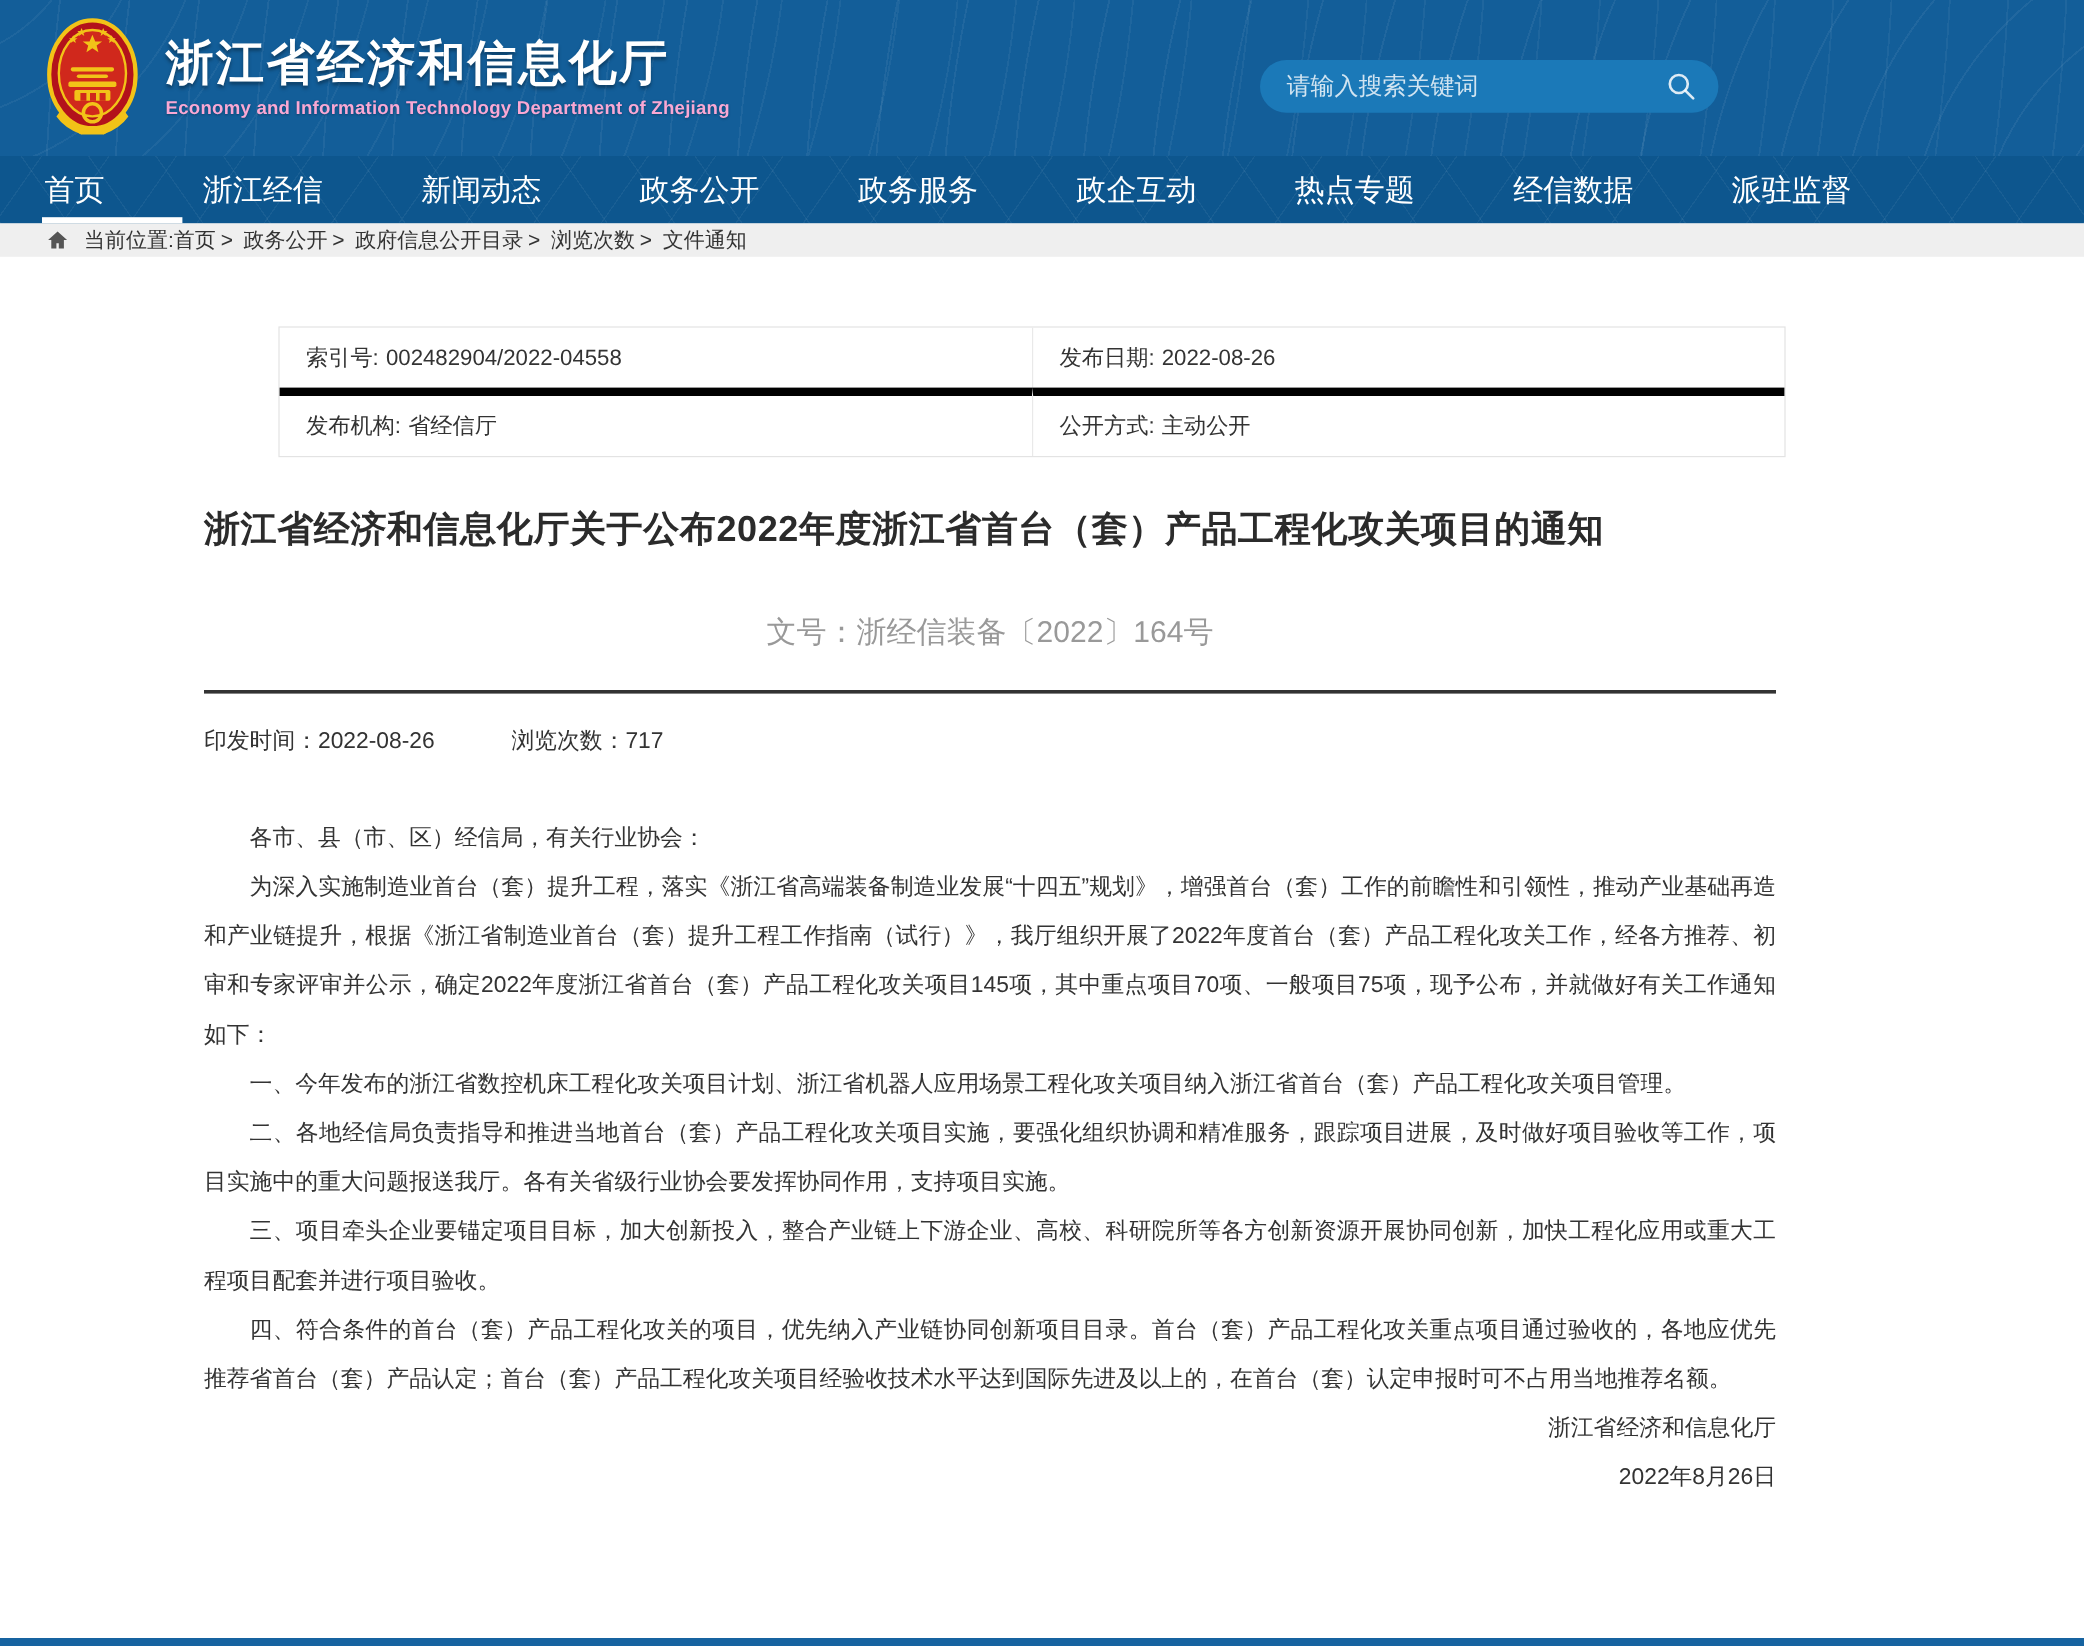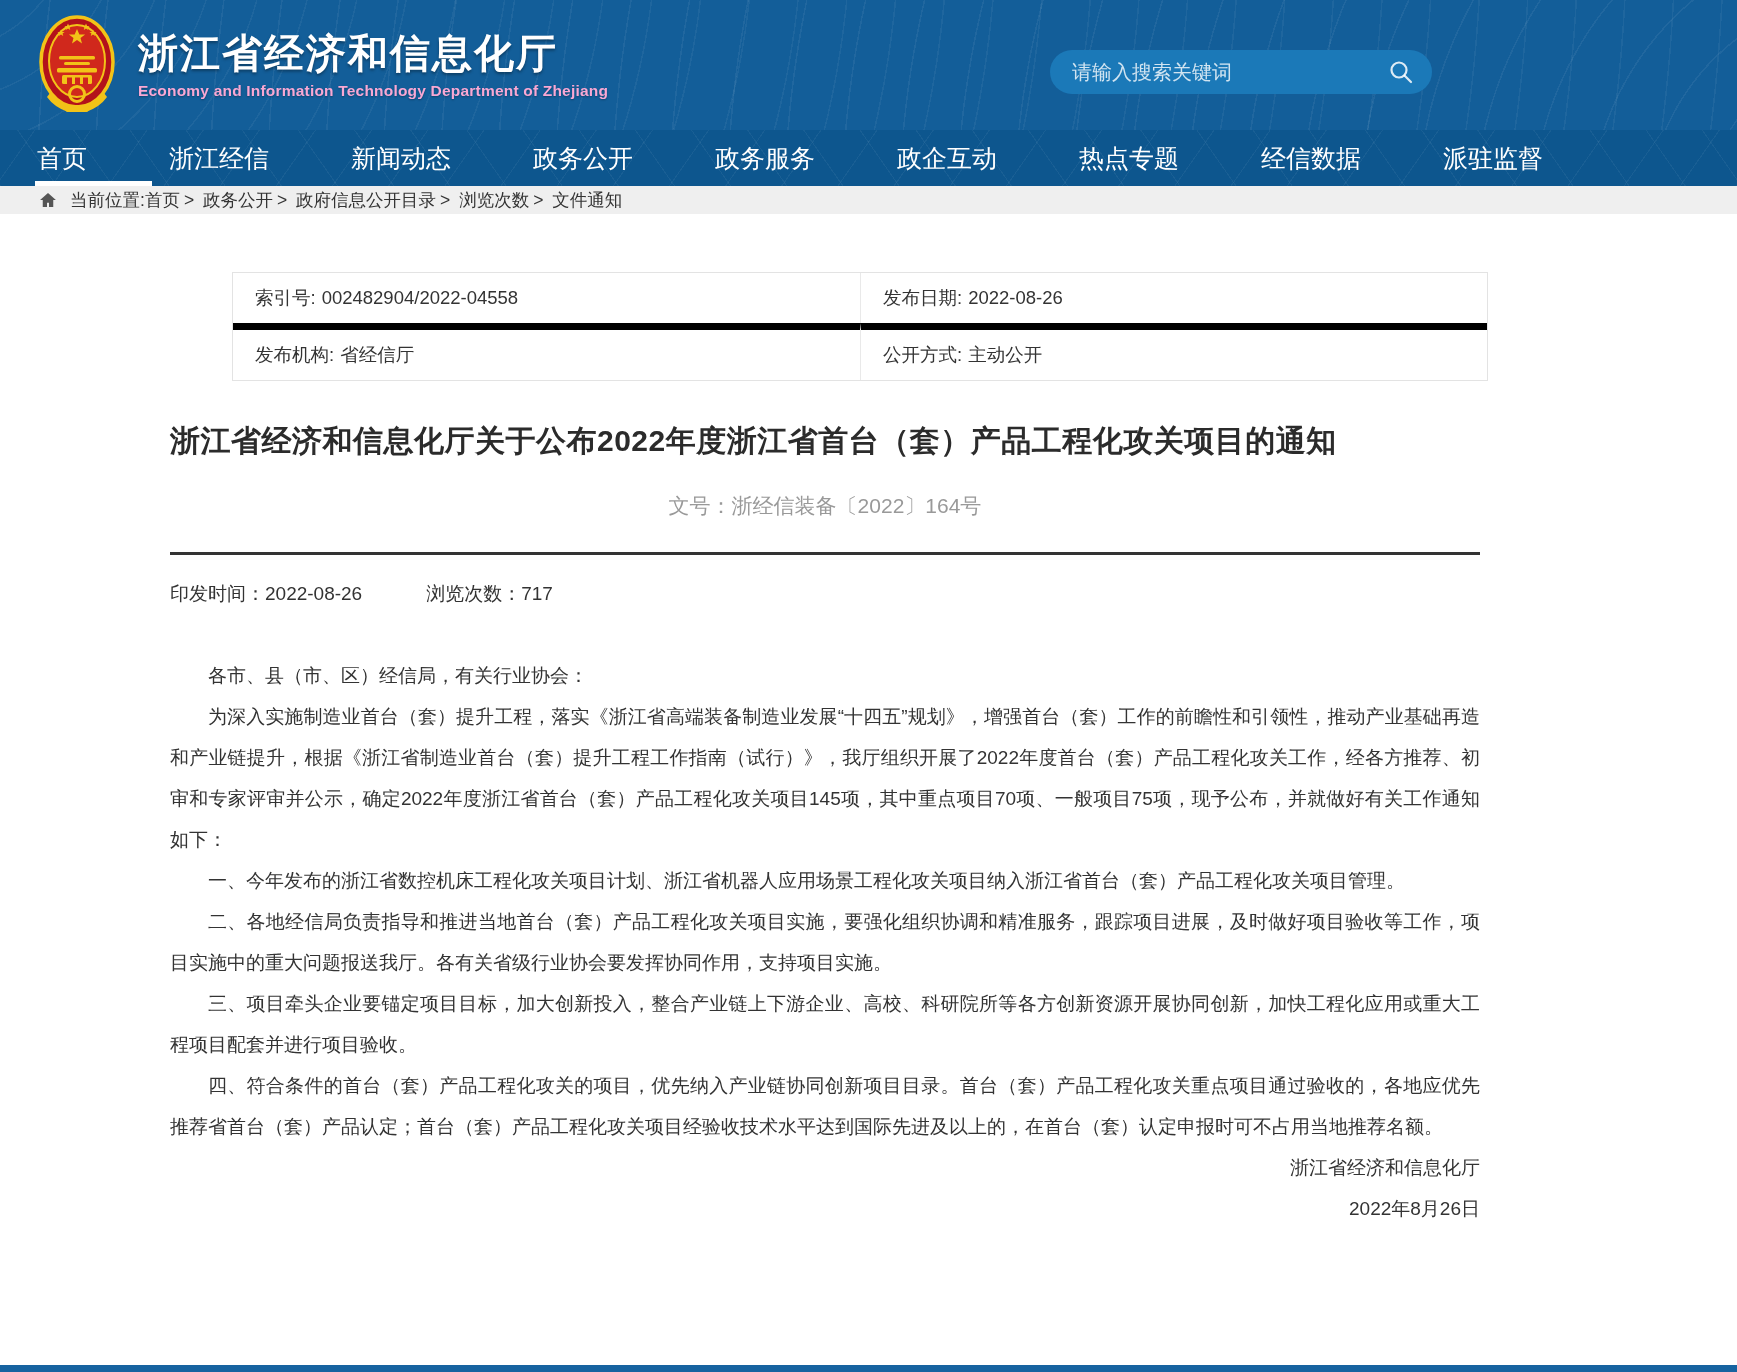--- a/index.html
+++ b/index.html
@@ -80,21 +80,21 @@
     padding:13px 0 13px 22px; font-size:18.5px; color:#333; line-height:1.3;
   }
   .meta-cell:nth-child(2n) { border-left:1px solid #e9e9e9; }
   .meta-cell:nth-child(n+3) { border-top:7px solid #000000; }
   .meta-label { margin-right:6px; }
 
   .article-title {
     margin-top:40px; font-size:30px; font-weight:bold; color:#2b2b2b;
     letter-spacing:.5px;
   }
-  .doc-number { margin-top:30px; text-align:center; font-size:21px; color:#999; }
+  .doc-number { margin-top:48px; text-align:center; font-size:25px; color:#999; }
   .title-rule { margin-top:32px; border:none; border-top:3px solid #333; width:100%; }
   .pub-row { margin-top:26px; text-align:left; font-size:19px; color:#333; }
   .pub-views { margin-left:64px; }
 
   .article-body { margin-top:48px; font-size:19px; color:#333; text-align:justify; }
   .article-body p { line-height:41px; text-indent:2em; }
 
   .signature { margin-top:0; text-align:right; font-size:19px; color:#333; }
   .signature div { line-height:41px; }
 

